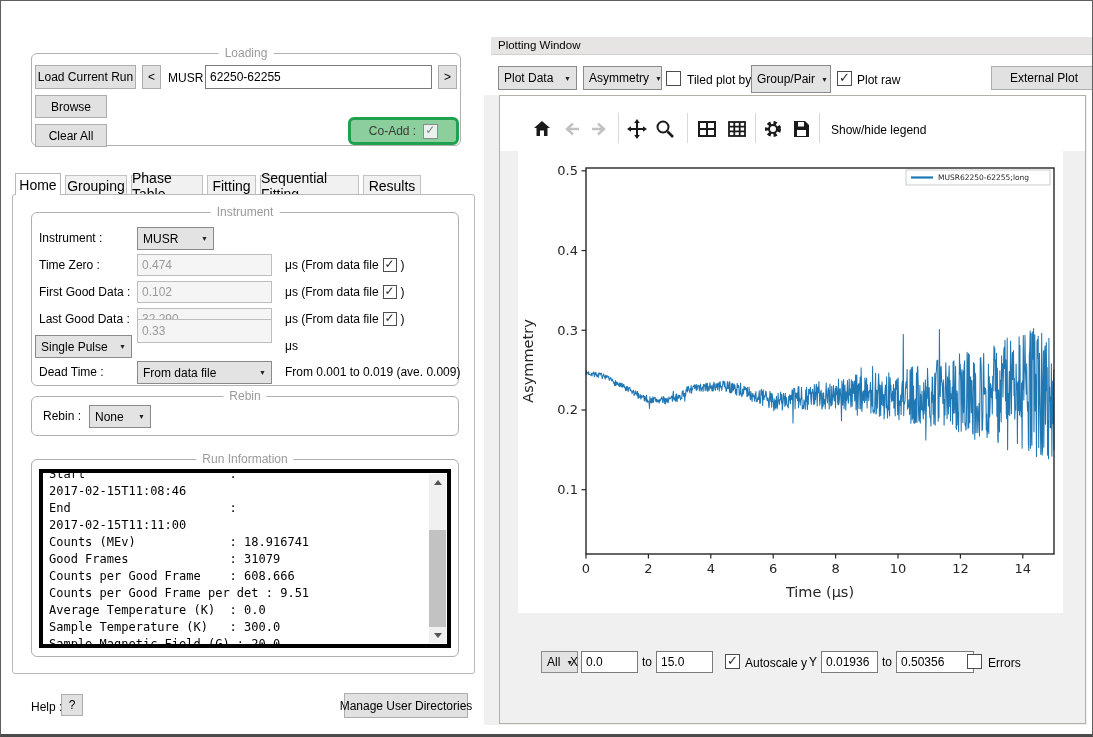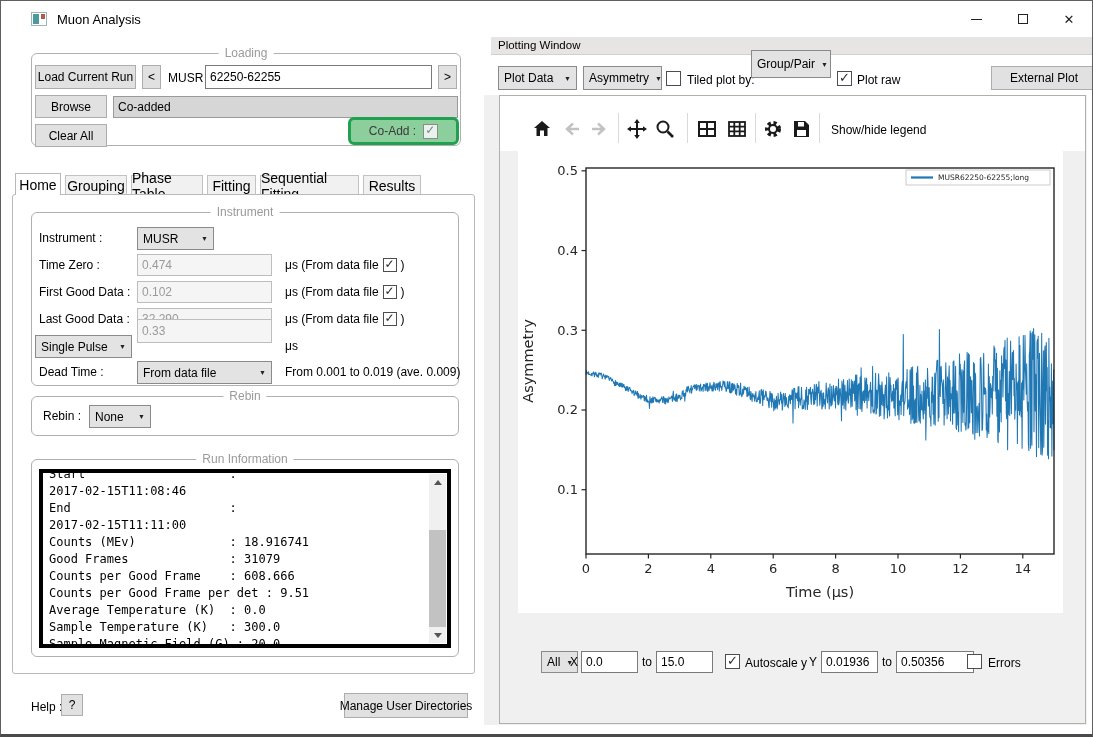--- a/index.html
+++ b/index.html
@@ -47,45 +47,30 @@
     border-bottom:5px solid #555;}
   .tri-dn{width:0;height:0;border-left:4px solid transparent;border-right:4px solid transparent;
     border-top:5px solid #555;}
   .thumb{position:absolute;left:0;width:17px;background:#c2c2c2;}
 </style>
 </head>
 <body>
 
 <div class="window">
 
-  <div class="abs" style="left:0;top:0;width:100%;height:36px;background:#fff;">
-    <span class="abs" style="left:30px;top:11px;width:16px;height:14px;border:1px solid #9fb4b6;background:#fff;">
-      <span class="abs" style="left:1px;top:1px;width:6px;height:10px;background:#4a9b9b;"></span>
-      <span class="abs" style="left:9px;top:1px;width:4px;height:5px;background:#b05c4a;"></span>
-    </span>
-    <span class="abs" style="left:56px;top:11px;font-size:13px;">Muon Analysis</span>
-    <span class="winbtn" style="left:959px;">
-        <span style="display:block;width:11px;border-top:1px solid #222;"></span>
-      </span>
-    <span class="winbtn" style="left:1006px;">
-        <span style="display:block;width:10px;height:10px;border:1px solid #222;"></span>
-      </span>
-    <span class="winbtn" style="left:1052px;font-size:13px;">✕</span>
-  </div>
 
   <div class="group" style="left:30px;top:52px;width:430px;height:93px;">
     <span class="glabel">Loading</span>
   </div>
   <div class="btn" style="left:34px;top:64px;width:101px;height:24px;">Load Current Run</div>
   <div class="btn" style="left:141px;top:64px;width:19px;height:24px;">&lt;</div>
   <span class="lbl" style="left:167px;top:70px;">MUSR</span>
   <input class="input" style="left: 204px; top: 64px; width: 227px; height: 24px;" value="62250-62255">
   <div class="btn" style="left:437px;top:64px;width:19px;height:24px;">&gt;</div>
   <div class="btn" style="left:34px;top:94px;width:72px;height:23px;">Browse</div>
-  <input class="input ro" readonly="" style="left: 112px; top: 95px; width: 345px; height: 22px;" value="Co-added">
   <div class="btn" style="left:34px;top:123px;width:72px;height:23px;">Clear All</div>
   <div class="greenpill" style="left:347px;top:116px;width:111px;height:28px;">
     <span>Co-Add :</span>
     <span class="cbp"></span>
   </div>
 
   <div class="tab active" style="left:14px;top:172px;width:46px;height:22px;">Home</div>
   <div class="tab" style="left:64px;top:174px;width:62px;height:20px;">Grouping</div>
   <div class="tab" style="left:130px;top:174px;width:72px;height:20px;">Phase Table</div>
   <div class="tab" style="left:206px;top:174px;width:49px;height:20px;">Fitting</div>
@@ -180,21 +165,21 @@
   <div class="combo" style="left:497px;top:65px;width:79px;height:24px;">
     <span>Plot Data</span>
       <span class="arr">▼</span>
   </div>
   <div class="combo" style="left:582px;top:65px;width:79px;height:24px;">
     <span>Asymmetry</span>
       <span class="arr">▼</span>
   </div>
   <span class="cb" style="left:665px;top:70px;"></span>
   <span class="lbl" style="left:686px;top:72px;">Tiled plot by:</span>
-  <div class="combo" style="left:750px;top:49px;width:80px;height:28px;">
+  <div class="combo" style="left:750px;top:64px;width:80px;height:28px;">
     <span>Group/Pair</span>
       <span class="arr">▼</span>
   </div>
   <span class="cb checked" style="left:836px;top:70px;"></span>
   <span class="lbl" style="left:856px;top:72px;">Plot raw</span>
   <div class="btn" style="left:990px;top:65px;width:106px;height:24px;">External Plot</div>
 
   <div class="abs" style="left:483px;top:94px;width:603px;height:630px;background:#f0f0f0;"></div>
   <div class="abs" style="left:498px;top:94px;width:587px;height:629px;border:1px solid #b3afa9;background:#f0f0f0;"></div>
   <div class="abs" style="left:499px;top:95px;width:585px;height:55px;background:#fff;"></div>

